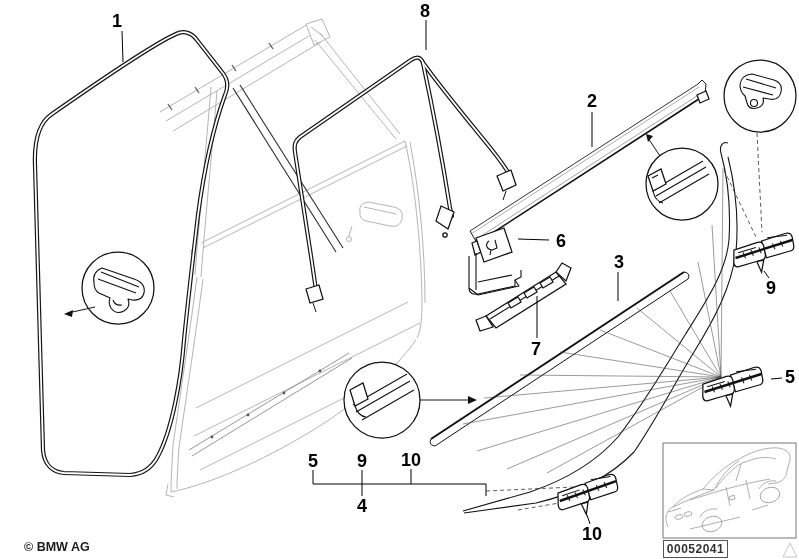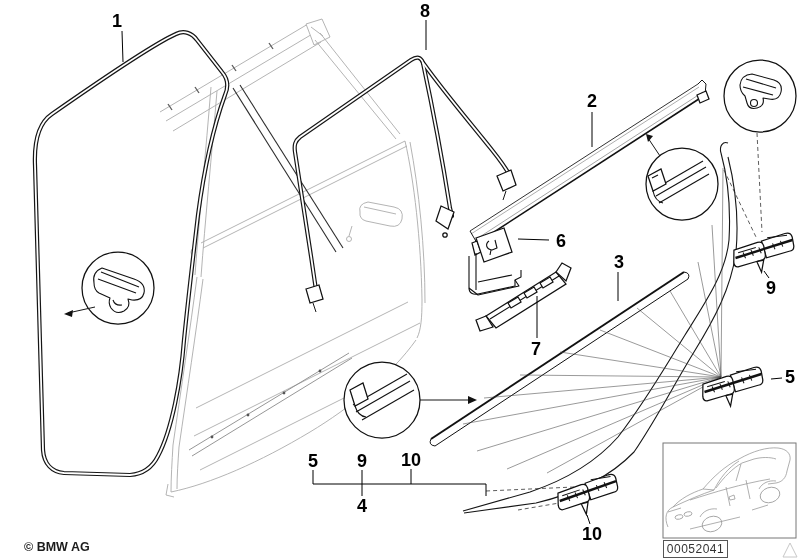--- a/index.html
+++ b/index.html
@@ -3,21 +3,21 @@
 <meta charset="utf-8">
 <style>
   html,body{margin:0;padding:0;background:#fff;}
   #stage{position:relative;width:799px;height:559px;background:#ffffff;overflow:hidden;
          font-family:"Liberation Sans", sans-serif;}
   #art{position:absolute;left:0;top:0;}
   .callout{position:absolute;transform:translate(-50%,-50%);font-weight:bold;font-size:18px;
            color:#000;line-height:1;letter-spacing:0;user-select:none;cursor:pointer;}
   .copyright{position:absolute;left:24px;top:540px;font-size:12.5px;font-weight:bold;color:#1c1c1c;}
   .platebox{position:absolute;left:663px;top:540px;width:63px;height:16px;border:1px solid #555;
-            background:#fff;display:flex;align-items:center;justify-content:center;}
+            background:#fff;display:flex;align-items:center;justify-content:center;font-weight:bold;}
   .platebox span{font-size:12px;color:#333;letter-spacing:0.5px;}
   svg .gray{stroke:#ababab;stroke-width:0.9;fill:none;}
   svg .grayf{stroke:#ababab;stroke-width:0.9;fill:#fff;}
   svg .dark{stroke:#161616;fill:none;}
   svg .sealOuter{stroke:#161616;stroke-width:4.2;fill:none;stroke-linejoin:round;stroke-linecap:round;}
   svg .sealInner{stroke:#ffffff;stroke-width:1.8;fill:none;stroke-linejoin:round;stroke-linecap:round;}
   svg .thin{stroke:#161616;stroke-width:1;fill:none;}
   svg .fan{stroke:#454545;stroke-width:0.55;fill:none;}
   svg .dash{stroke:#333;stroke-width:0.8;fill:none;stroke-dasharray:4 3;}
   svg .wht{fill:#ffffff;stroke:#111;stroke-width:1.25;}

